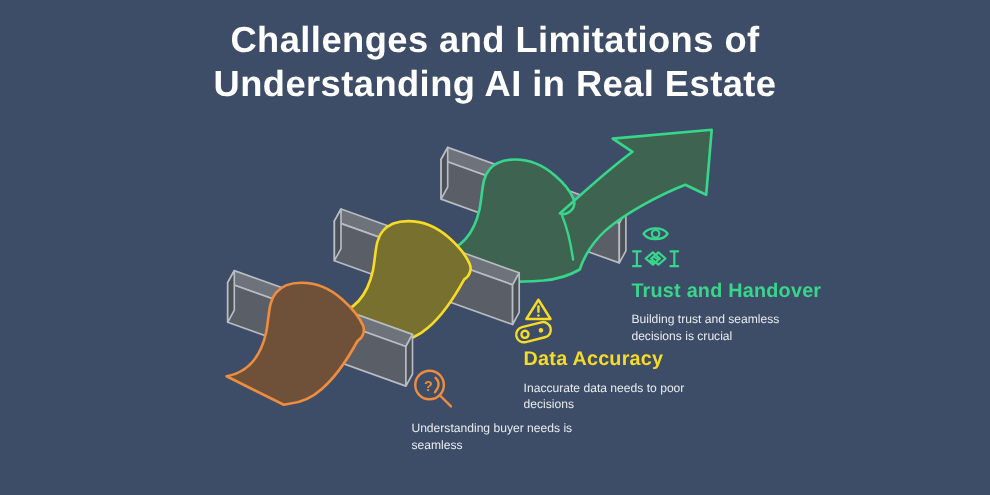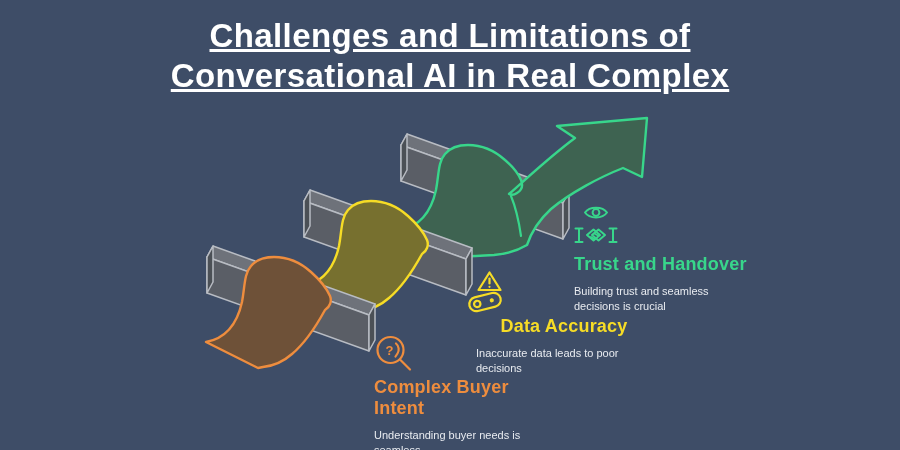--- a/index.html
+++ b/index.html
@@ -9,50 +9,49 @@
     background:var(--background,#3e4d67);
     overflow:hidden;
     font-family:"Liberation Sans", sans-serif;
   }
   .title{
     position:absolute;top:16px;left:0;width:900px;
     text-align:center;
     color:var(--title,#ffffff);
     font-size:33px;line-height:40px;font-weight:700;
     letter-spacing:.4px;
-    text-decoration:underline;
   }
   .scene{position:absolute;top:0;left:0;}
   .bar-top{fill:var(--bar_top,#6e727a);}
   .bar-front{fill:var(--bar_front,#5a5e66);}
   .bar-side{fill:var(--bar_side,#4b5056);}
   .bar path{stroke:var(--bar_outline,#b8bcc3);stroke-width:1.5;stroke-linejoin:round;}
   .ribbon{stroke-width:2.4;stroke-linejoin:round;stroke-linecap:round;}
   .ribbon-orange{fill:var(--orange_fill,#6e5138);stroke:var(--orange,#ee8d3e);}
   .ribbon-yellow{fill:var(--yellow_fill,#77702f);stroke:var(--yellow,#f6dc26);}
   .ribbon-green{fill:var(--green_fill,#3e6351);stroke:var(--green,#38d68b);}
   .fold{fill:none;stroke-width:2.2;stroke-linecap:round;}
   .fold-green{stroke:var(--green,#38d68b);}
   .item{position:absolute;}
   .item-label{font-size:18px;font-weight:600;letter-spacing:.2px;}
   .item-desc{font-size:11px;line-height:15px;color:var(--description,#e8ebf0);margin-top:9px;}
   .item-complex .item-label{color:var(--orange,#ee8d3e);margin-top:3px;}
-  .item-data .item-label{color:var(--yellow,#f6dc26);margin-top:3px;text-align:center;}
+  .item-data .item-label{color:var(--yellow,#f6dc26);margin-top:3px;}
   .item-trust .item-label{color:var(--green,#38d68b);margin-top:6px;}
   .icon{display:block;}
   .icon *{stroke-linecap:round;stroke-linejoin:round;}
 </style>
 </head>
 <body>
 
 <div class="stage">
 
   <div class="title">
     <div>Challenges and Limitations of</div>
-    <div>Conversational AI in Real Complex</div>
+    <div>Understanding AI in Real Estate</div>
   </div>
 
   <svg class="scene" width="900" height="450" viewBox="0 0 900 450">
 
     <g class="bar">
       <path class="bar-top" d="M401,145 L407,134 L569,192 L563,203 Z"></path>
       <path class="bar-front" d="M401,145 L563,203 L563,239 L401,181 Z"></path>
       <path class="bar-side" d="M401,145 L407,134 L407,170 L401,181 Z"></path>
       <path class="bar-side" d="M563,203 L569,192 L569,228 L563,239 Z"></path>
     </g>
@@ -112,37 +111,36 @@
          L258,368 Z"></path>
   </svg>
 
   <div class="item item-complex" style="left:374px;top:334px;width:168px">
     <svg class="icon" width="40" height="40" viewBox="0 0 40 40" fill="none" stroke="var(--orange,#ee8d3e)" stroke-width="2.2">
       <circle cx="16.5" cy="16" r="13"></circle>
       <line x1="26.5" y1="26" x2="36" y2="35.5"></line>
       <path d="M 22,9.5 c 3,2.5 3.5,7 1.5,10 l -2,3"></path>
       <text x="15.5" y="21" font-size="13" font-weight="bold" text-anchor="middle" fill="var(--orange,#ee8d3e)" stroke="none">?</text>
     </svg>
-    <div class="item-label">Complex Buyer Intent</div>
     <div class="item-desc">Understanding buyer needs is seamless</div>
   </div>
 
   <div class="item item-data" style="left:476px;top:269px;width:176px">
     <svg class="icon" width="46" height="44" viewBox="0 0 46 44" style="margin-left:-10px" fill="none" stroke="var(--yellow,#f6dc26)" stroke-width="2.2">
       <path d="M 23.5,3.5 L 34.5,21 L 12.5,21 Z"></path>
       <line x1="23.5" y1="9.5" x2="23.5" y2="14.5"></line>
       <circle cx="23.5" cy="17.8" r="1.1" fill="var(--yellow,#f6dc26)" stroke="none"></circle>
       <g transform="rotate(-14 19 33)">
         <rect x="3" y="26" width="32" height="14" rx="7"></rect>
         <circle cx="11" cy="33" r="3.2"></circle>
         <circle cx="26" cy="33" r="2.1" fill="var(--yellow,#f6dc26)" stroke="none"></circle>
       </g>
     </svg>
     <div class="item-label">Data Accuracy</div>
-    <div class="item-desc">Inaccurate data leads to poor decisions</div>
+    <div class="item-desc">Inaccurate data needs to poor decisions</div>
   </div>
 
   <div class="item item-trust" style="left:574px;top:202px;width:182px">
     <svg class="icon" width="44" height="46" viewBox="0 0 44 46" fill="none" stroke="var(--green,#38d68b)" stroke-width="2">
       <path d="M 11,10.5 C 15.5,4 28.5,4 33,10.5 C 28.5,17 15.5,17 11,10.5 Z"></path>
       <circle cx="22" cy="10.5" r="3.4"></circle>
       <path d="M 1.5,26.5 L 8.5,26.5 M 5,26.5 L 5,40 M 1.5,40 L 8.5,40"></path>
       <path d="M 35.5,26.5 L 42.5,26.5 M 39,26.5 L 39,40 M 35.5,40 L 42.5,40"></path>
       <path d="M 13,33 L 19.5,27.5 L 26,33 L 19.5,38.5 Z"></path>
       <path d="M 18,33 L 24.5,27.5 L 31,33 L 24.5,38.5 Z"></path>

